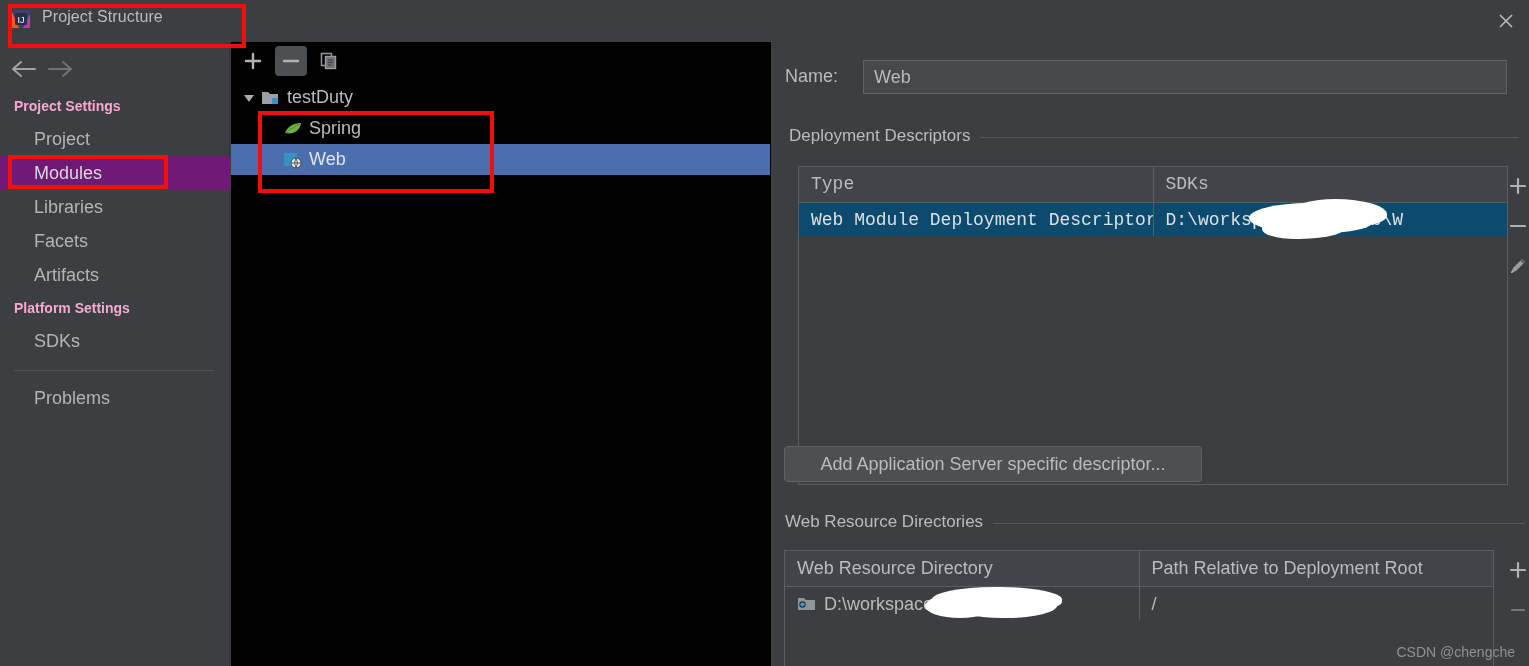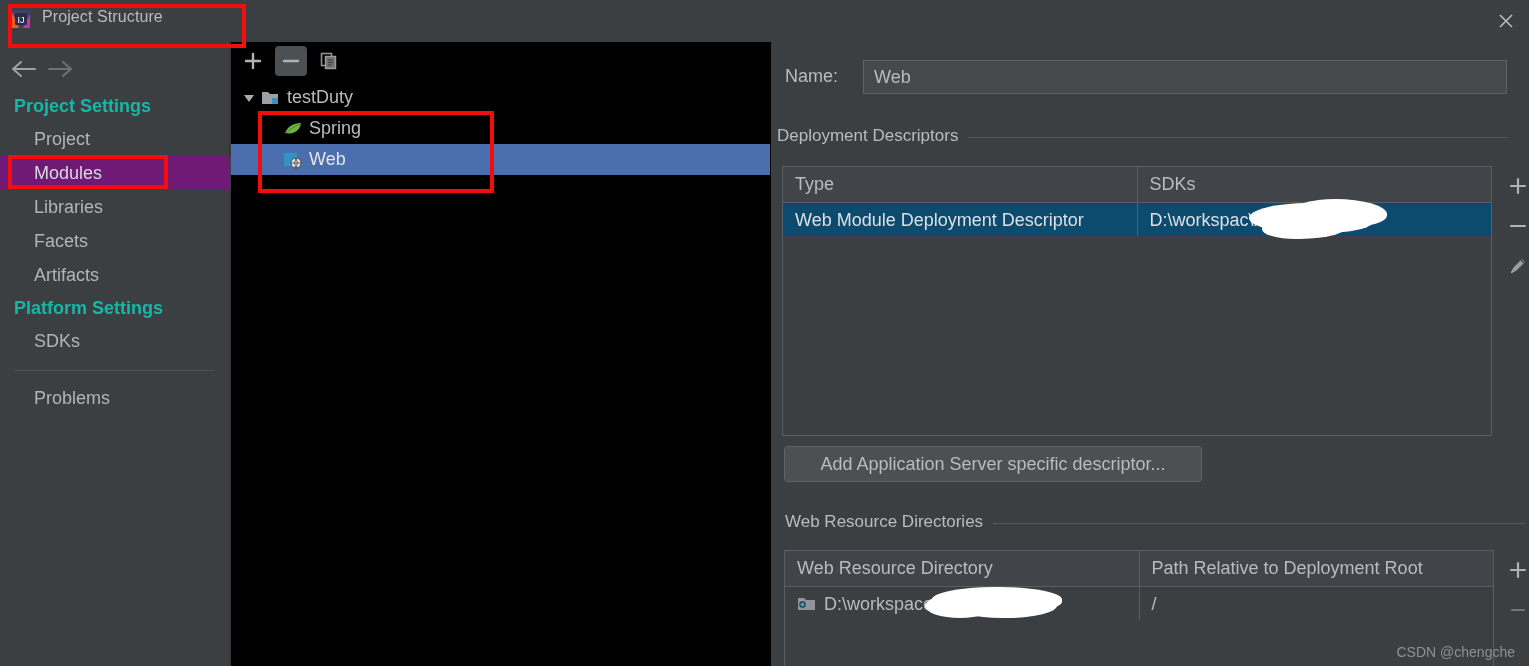--- a/index.html
+++ b/index.html
@@ -56,21 +56,21 @@
     position: absolute; left: 0; top: 8px;
     width: 230px; height: 38px;
   }
   .nav-back { position:absolute; left:6px; top:6px; width:36px; height:26px;
     display:flex; align-items:center; justify-content:center; cursor:default; }
   .nav-fwd  { position:absolute; left:42px; top:6px; width:36px; height:26px;
     display:flex; align-items:center; justify-content:center; cursor:default; }
 
   .nav-list { position: absolute; left: 0; top: 48px; width: 230px; }
   .nav-group {
-    font-size: 18px; font-weight: bold; color: #14b8a6;
+    font-size: 14px; font-weight: bold; color: #f9a8d4;
     padding: 4px 0 4px 14px;
     height: 32px; line-height: 24px;
   }
   .nav-item {
     font-size: 18px; color: #b4b4b4;
     padding-left: 34px;
     height: 34px; line-height: 34px;
     cursor: default;
     white-space: nowrap;
   }
@@ -341,26 +341,26 @@
         <span>Web</span>
       </div>
     </div>
   </div>
 
   <div class="rightpanel">
 
     <span class="name-label">Name:</span>
     <input class="name-input" value="Web" placeholder="Module name" style="">
 
-    <div class="group-head" style="left:6px; top:84px; width:730px;">
+    <div class="group-head" style="left:18px; top:84px; width:730px;">
       <span>Deployment Descriptors</span>
       <span class="gline"></span>
     </div>
 
-    <div class="tbl" style="left:11px; top:124px; width:710px; height:270px;">
+    <div class="tbl" style="left:27px; top:124px; width:710px; height:319px;font-family:Liberation Mono, monospace;">
       <div class="tbl-head">
         <div class="th" style="width:354px;">Type</div>
         <div class="th" style="width:355px;">SDKs</div>
       </div>
       <div class="tbl-row">
         <div class="td" style="width:354px;">Web Module Deployment Descriptor</div>
         <div class="td" style="width:355px;">
           <span>D:\workspac</span>
             <span>\main\web\W</span>
         </div>

